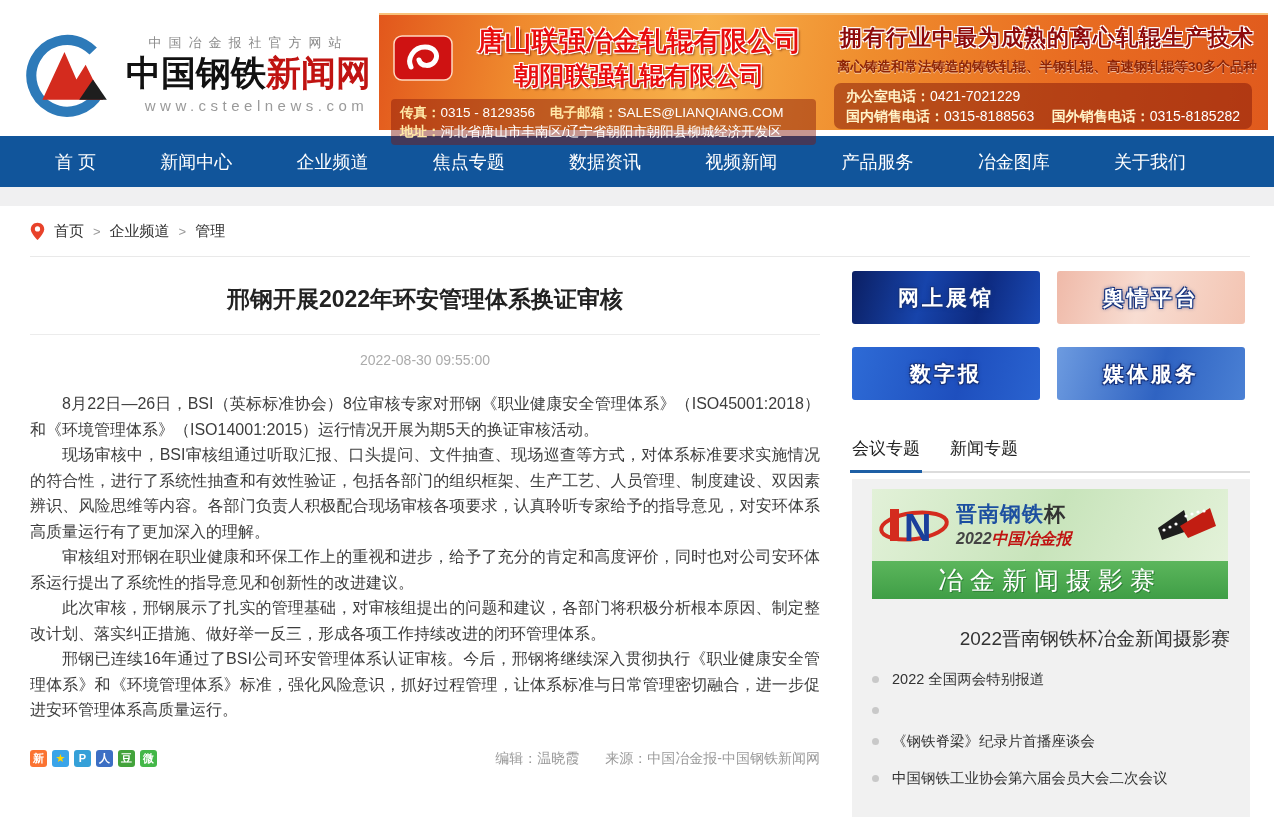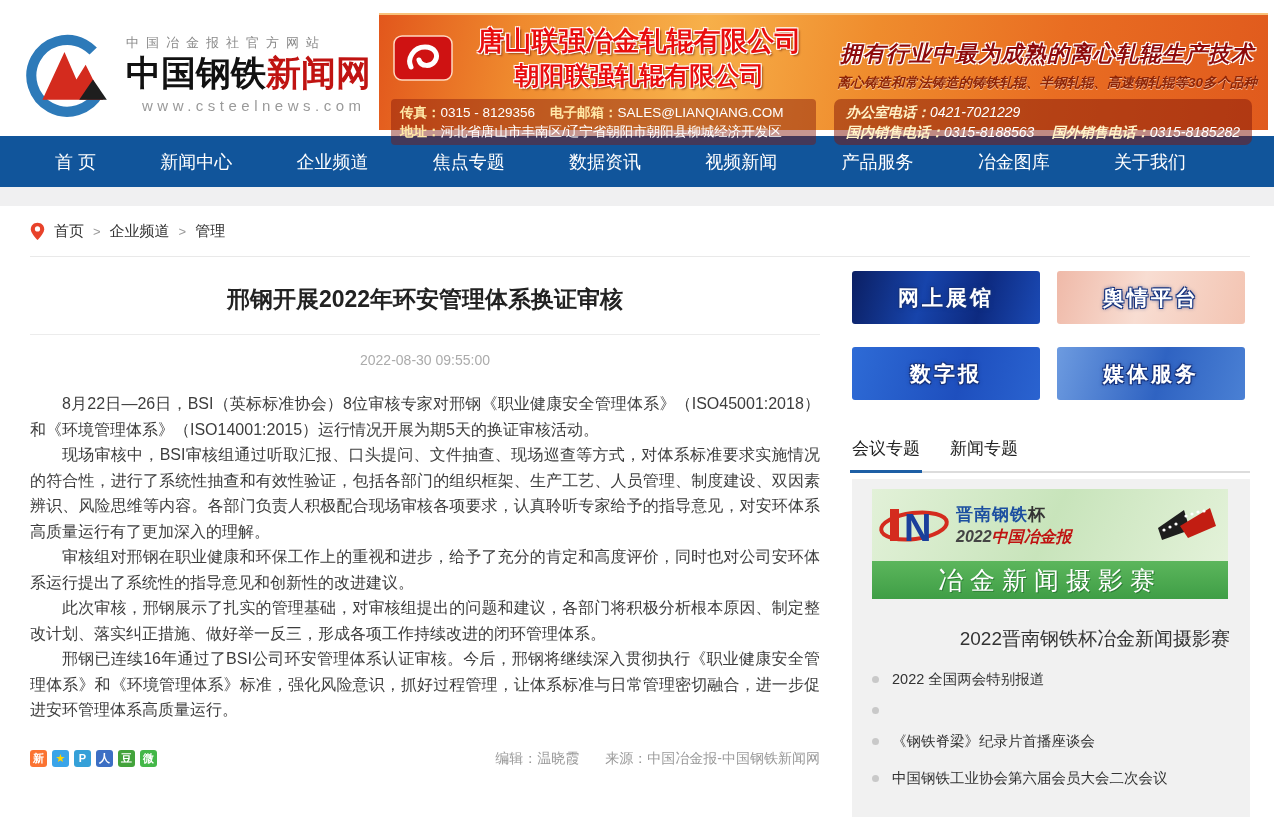--- a/index.html
+++ b/index.html
@@ -1,21 +1,21 @@
 <!DOCTYPE html>
 <html><head>
 <meta charset="utf-8">
 <style>
   * { margin:0; padding:0; box-sizing:border-box; }
   html,body { width:1274px; height:817px; background:#fff; overflow:hidden;
     font-family:"Liberation Sans","DejaVu Sans",sans-serif; }
 
   
   .site-header { height:136px; display:flex; align-items:flex-start; background:#fff; }
-  .logo-block { display:flex; align-items:center; margin:28px 0 0 24px; width:355px; }
+  .logo-block { display:flex; align-items:center; margin:28px 0 0 24px; width:355px;text-align:center; }
   .logo-text { margin-left:10px; }
   .logo-sub { font-size:13px; color:#8a8a8a; letter-spacing:7px; white-space:nowrap; }
   .logo-main { font-size:35px; font-weight:bold; line-height:40px; margin-top:2px; white-space:nowrap;
     font-family:"Liberation Serif","DejaVu Serif",serif; }
   .logo-main .black { color:#111; } .logo-main .red { color:#c01311; }
   .logo-url { font-size:15px; color:#9a9a9a; letter-spacing:4.5px; margin-top:3px;margin-left:16px; }
 
   
   .ad { width:889px; height:117px; margin-top:13px;
     background:linear-gradient(100deg,#e2571c 0%,#ef8a2e 16%,#f7b04a 36%,#ef8c2d 55%,#e96d22 76%,#e05a1d 100%);
@@ -23,21 +23,21 @@
   .ad-left { width:447px; padding-top:8px; }
   .ad-l-top { display:flex; align-items:center; padding-left:14px; }
   .company { text-align:center; flex:1; }
   .c-line { font-weight:bold; color:#e90e0e; white-space:nowrap;
     font-family:"Liberation Serif","DejaVu Serif",serif;
     text-shadow:-1px -1px 0 #fff,1px -1px 0 #fff,-1px 1px 0 #fff,1px 1px 0 #fff,2px 2px 2px rgba(90,20,0,.6); }
   .c1 { font-size:27px; } .c2 { font-size:25px; }
   .ad-l-contact { margin:7px 10px 0 12px; background:rgba(130,22,8,.45); border-radius:4px;
     padding:4px 9px; font-size:13.5px; line-height:19px; color:#fff; white-space:nowrap; }
   .ad-l-contact .lab { color:#ffe9a8; font-weight:bold; }
-  .ad-right { flex:1; padding-top:24px;font-style:italic; }
+  .ad-right { flex:1; padding-top:8px; }
   .headline { text-align:center; font-size:22px; font-weight:bold; color:#8e0b0b; letter-spacing:1px; white-space:nowrap;
     text-shadow:-1px -1px 0 #fff,1px -1px 0 #fff,-1px 1px 0 #fff,1px 1px 0 #fff; }
   .subline { text-align:center; font-size:13.5px; color:#8e2406; font-weight:bold; margin-top:5px; white-space:nowrap;
     text-shadow:0 1px 0 rgba(255,255,255,.55); }
   .ad-r-contact { margin:7px 16px 0 8px; background:rgba(130,22,8,.5); border-radius:7px;
     padding:3px 12px; color:#fff; font-size:14px; line-height:20px; }
   .ad-r-contact .lab { color:#fff3c8; font-weight:bold; }
   .ad-r-row2 { display:flex; justify-content:space-between; }
 
   
@@ -83,21 +83,21 @@
 
   .tabs { margin-top:37px; display:flex; gap:30px; border-bottom:2px solid #dcdcdc; }
   .tab { font-size:17px; color:#222; padding-bottom:11px; position:relative; cursor:pointer; }
   .tab.active::after { content:""; position:absolute; left:-2px; right:-2px; bottom:-2px; height:3px; background:#1d5fa5; }
 
   .panel { background:#f1f1f1; margin-top:6px; padding:10px 20px 22px; }
   .contest { width:356px; height:110px; margin-top:0;
     background:linear-gradient(115deg,#e2f1d8,#c8e4bb 48%,#e6f3dc); overflow:hidden; cursor:pointer; }
   .ct-top { height:72px; display:flex; align-items:center; padding:0 10px 0 6px; }
   .ct-text { flex:1; padding-left:6px; white-space:nowrap; }
-  .ct-l1 { font-size:17px; font-weight:bold; color:#1c4fa0; letter-spacing:1px; }
+  .ct-l1 { font-size:21px; font-weight:bold; color:#1c4fa0; letter-spacing:1px; }
   .ct-l1 .cup { color:#333; }
   .ct-l2 { font-size:16px; margin-top:1px; }
   .ct-l2 .yr { font-weight:bold; color:#444; font-style:italic; }
   .ct-l2 .brand { color:#c01311; font-weight:bold; font-family:"Liberation Serif","DejaVu Serif",serif; font-style:italic; }
   .ct-strip { height:38px; background:linear-gradient(#5cb65c,#3f9e46); color:#fff; text-align:center;
     font-size:25px; font-weight:normal; letter-spacing:7px; line-height:38px; white-space:nowrap;
     text-shadow:1px 1px 0 #2e7d36; }
   .caption { font-size:19px; color:#333; margin-top:27px; cursor:pointer;text-align:right; }
   .topics { list-style:none; margin-top:9px; }
   .topics li { display:flex; align-items:center; gap:13px; padding:9px 0; font-size:14.5px; color:#333; cursor:pointer; }

